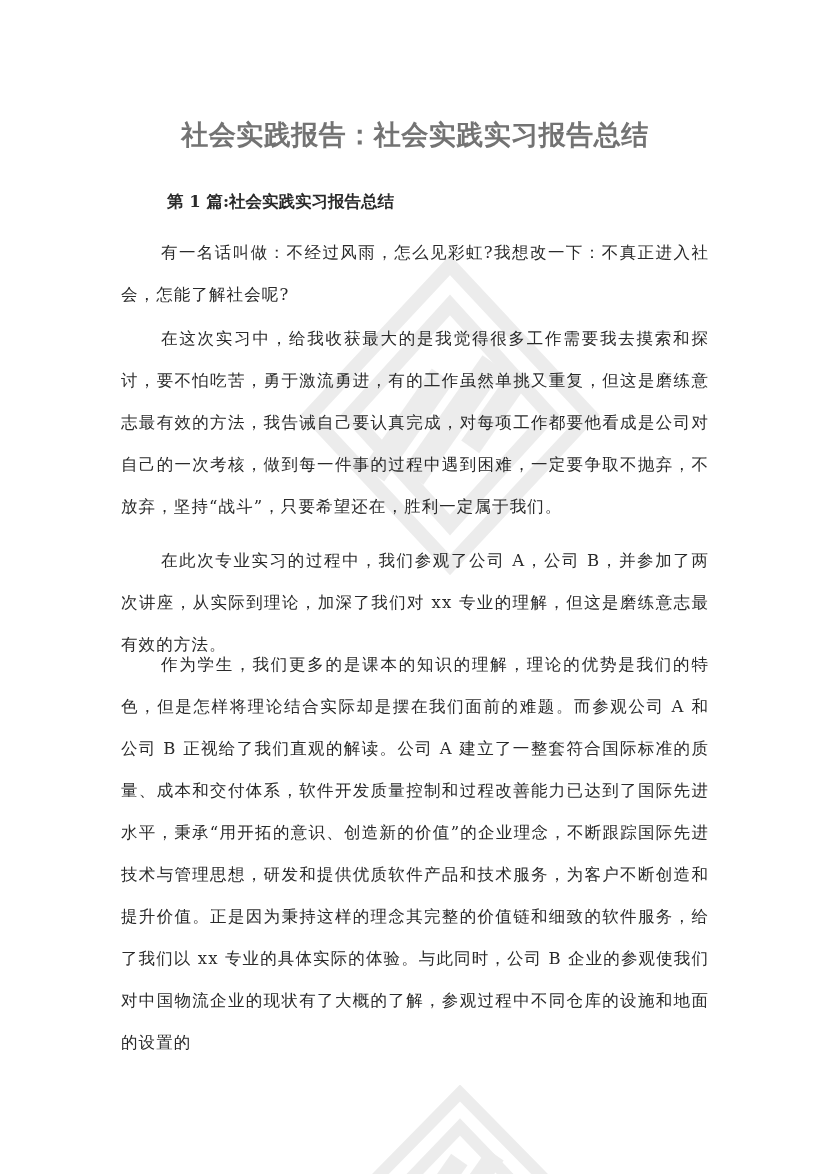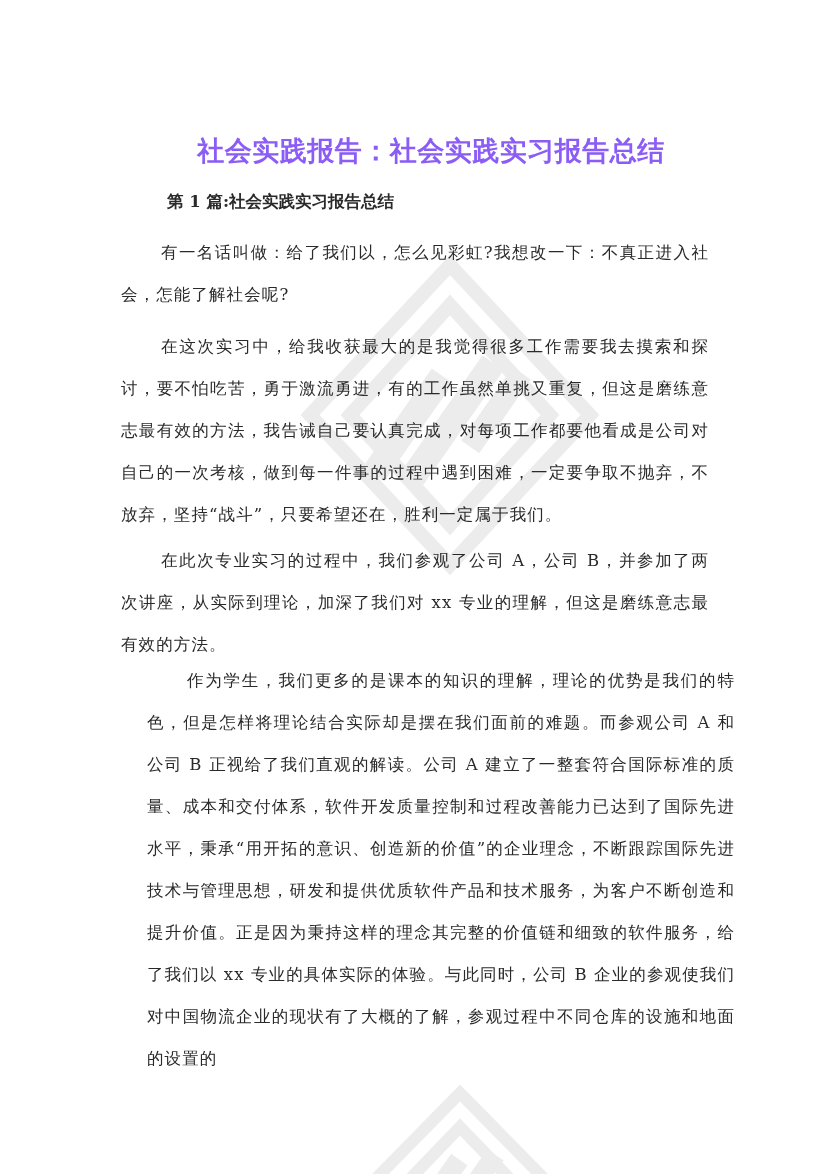--- a/index.html
+++ b/index.html
@@ -31,22 +31,22 @@
     .doc-title {
       position: absolute;
       left: 0;
       top: 114px;
       width: 588px;
       text-align: center;
       font-family: "DejaVu Sans", "Liberation Sans", sans-serif;
       font-weight: bold;
       font-size: 27px;
       letter-spacing: 0.5px;
-      color: #8b5cf6;
-      margin: 16px;
+      color: #737373;
+      margin: 0;
       line-height: 42px;
     }
     .section-heading {
       position: absolute;
       left: 40px;
       top: 182px;
       font-size: 16.5px;
       font-weight: bold;
       color: #2a2a2a;
       margin: 6px;
@@ -58,23 +58,23 @@
       width: 588px;
       margin: 0;
       font-size: 16.5px;
       line-height: 42px;
       text-indent: 40px;
       text-align: justify;
       color: #2a2a2a;
       letter-spacing: 1.1px;
     }
     .p1 { top: 232px; }
-    .p2 { top: 326px; }
+    .p2 { top: 318px; }
     .p3 { top: 540px; }
-    .p4 { top: 660px; margin-left: 26px; }
+    .p4 { top: 644px; }
   </style>
 </head>
 <body>
 
 <svg class="watermark wm-1" viewBox="0 0 300 320">
   <g fill="none" stroke="#000" stroke-width="14">
     <polygon points="150,10 290,160 150,310 10,160"></polygon>
     <polygon points="150,50 250,160 150,270 50,160"></polygon>
   </g>
   <g fill="#000">
@@ -91,17 +91,17 @@
   </g>
   <g fill="#000">
     <rect x="95" y="70" width="20" height="50" transform="rotate(35 105 95)"></rect>
     <rect x="130" y="65" width="20" height="55" transform="rotate(35 140 92)"></rect>
   </g>
 </svg>
 
 <div class="page">
   <h1 class="doc-title">社会实践报告：社会实践实习报告总结</h1>
   <h2 class="section-heading">第 1 篇:社会实践实习报告总结</h2>
-  <p class="para p1">有一名话叫做：给了我们以，怎么见彩虹?我想改一下：不真正进入社会，怎能了解社会呢?</p>
+  <p class="para p1">有一名话叫做：不经过风雨，怎么见彩虹?我想改一下：不真正进入社会，怎能了解社会呢?</p>
   <p class="para p2">在这次实习中，给我收获最大的是我觉得很多工作需要我去摸索和探讨，要不怕吃苦，勇于激流勇进，有的工作虽然单挑又重复，但这是磨练意志最有效的方法，我告诫自己要认真完成，对每项工作都要他看成是公司对自己的一次考核，做到每一件事的过程中遇到困难，一定要争取不抛弃，不放弃，坚持“战斗”，只要希望还在，胜利一定属于我们。</p>
   <p class="para p3">在此次专业实习的过程中，我们参观了公司 A，公司 B，并参加了两次讲座，从实际到理论，加深了我们对 xx 专业的理解，但这是磨练意志最有效的方法。</p>
   <p class="para p4">作为学生，我们更多的是课本的知识的理解，理论的优势是我们的特色，但是怎样将理论结合实际却是摆在我们面前的难题。而参观公司 A 和公司 B 正视给了我们直观的解读。公司 A 建立了一整套符合国际标准的质量、成本和交付体系，软件开发质量控制和过程改善能力已达到了国际先进水平，秉承“用开拓的意识、创造新的价值”的企业理念，不断跟踪国际先进技术与管理思想，研发和提供优质软件产品和技术服务，为客户不断创造和提升价值。正是因为秉持这样的理念其完整的价值链和细致的软件服务，给了我们以 xx 专业的具体实际的体验。与此同时，公司 B 企业的参观使我们对中国物流企业的现状有了大概的了解，参观过程中不同仓库的设施和地面的设置的</p>
 </div>
 
 </body></html>

